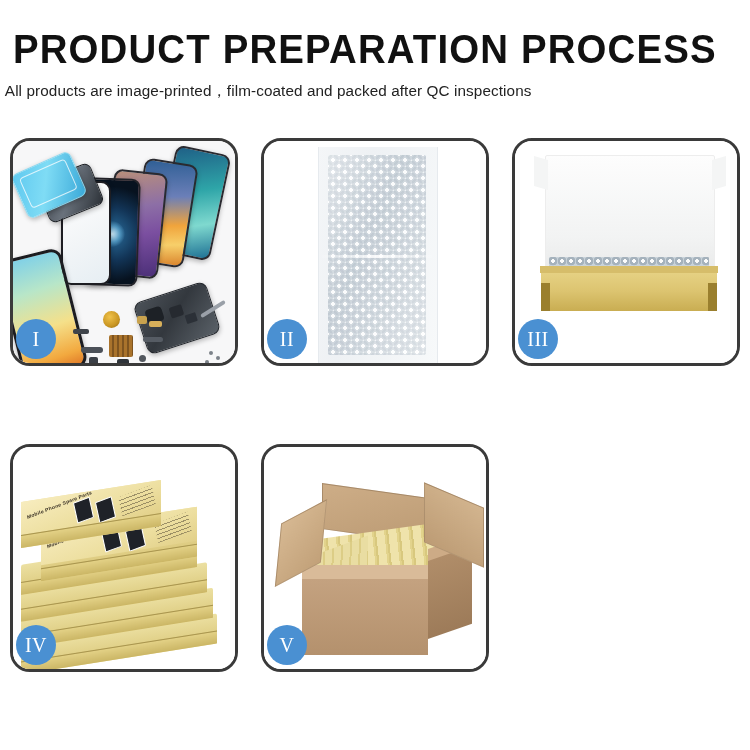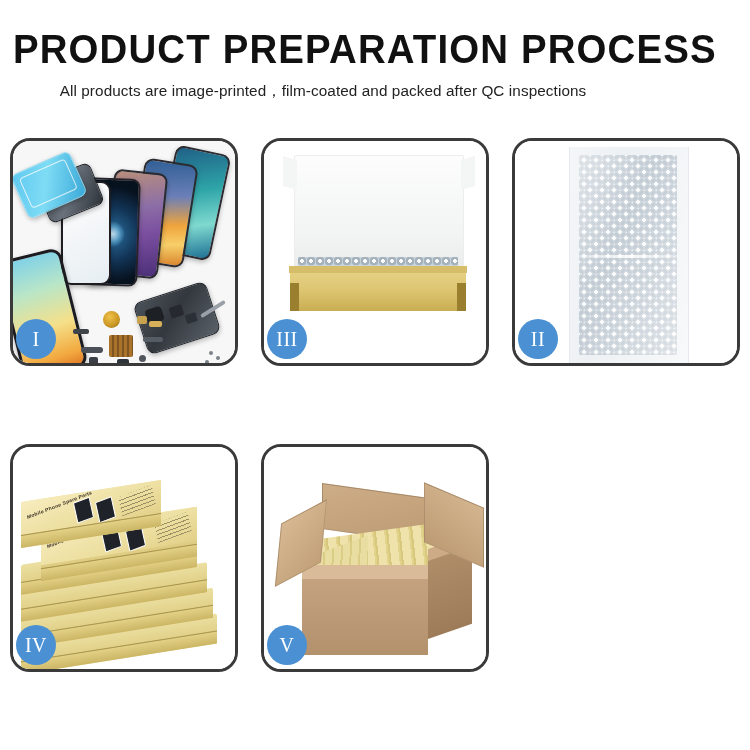--- a/index.html
+++ b/index.html
@@ -20,21 +20,21 @@
     height: 750px;
     background: #ffffff;
   }
 
   
   .header {
     position: absolute;
     top: 28px;
     left: 0;
     width: 646px;
-    text-align: center;
+    text-align: left;
   }
   .title {
     font-family: "Liberation Sans", sans-serif;
     font-size: 40px;
     font-weight: 700;
     letter-spacing: 1.2px;
     color: #111111;
     line-height: 1.05;
     transform: scaleX(0.96);
     white-space: nowrap;
@@ -523,37 +523,37 @@
         <div class="chip cam"></div>
         <div class="chip spk"></div>
         <div class="chip btn"></div>
         <div class="chip screw"></div>
         <div class="chip tool"></div>
       </div>
       <div class="badge">I</div>
     </div>
 
     <div class="panel">
+      <div class="stage p2">
+        <div class="wrapsheet"></div>
+        <div class="bubbles"></div>
+        <div class="seam"></div>
+      </div>
+      <div class="badge">II</div>
+    </div>
+
+    <div class="panel">
       <div class="stage p3">
         <div class="lid"></div>
         <div class="tray-inner"></div>
         <div class="tray"></div>
         <div class="tray-edge-l"></div>
         <div class="tray-edge-r"></div>
       </div>
       <div class="badge">III</div>
-    </div>
-
-    <div class="panel">
-      <div class="stage p2">
-        <div class="wrapsheet"></div>
-        <div class="bubbles"></div>
-        <div class="seam"></div>
-      </div>
-      <div class="badge">II</div>
     </div>
 
     <div class="panel">
       <div class="stage p4">
         <div class="bx bx6">
             <div class="side"></div>
           </div>
         <div class="bx bx5">
             <div class="side"></div>
           </div>

